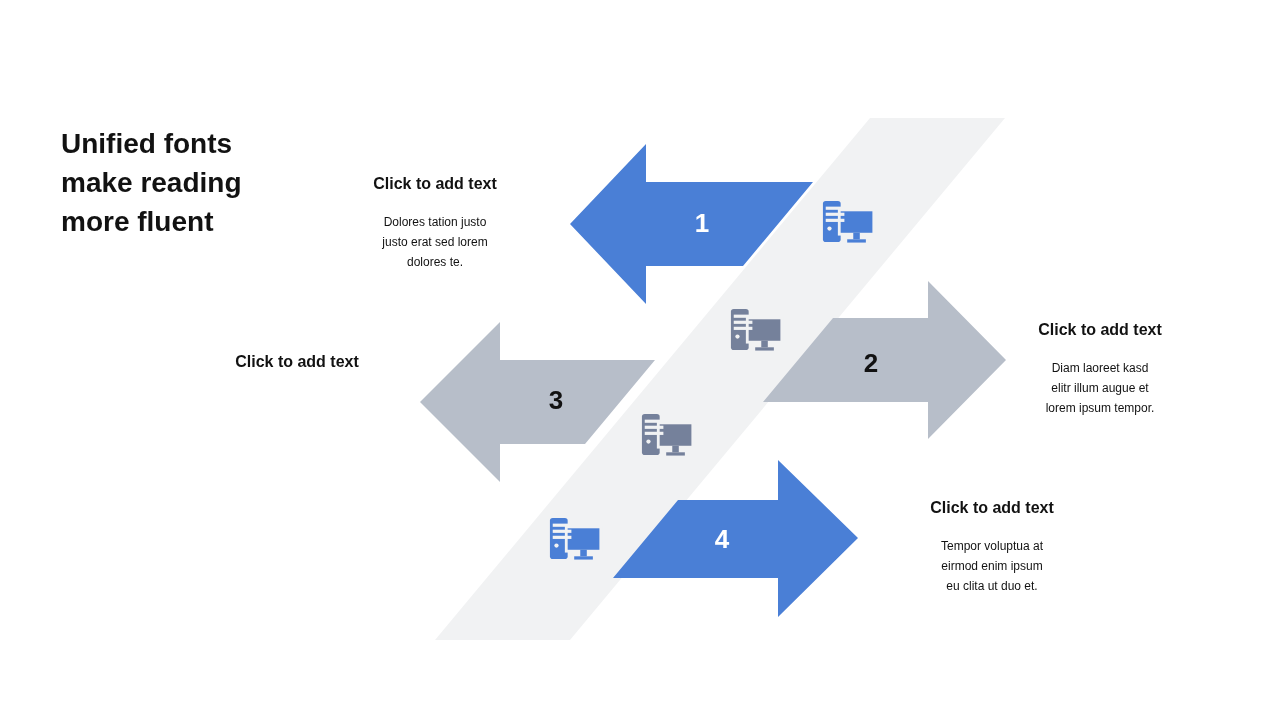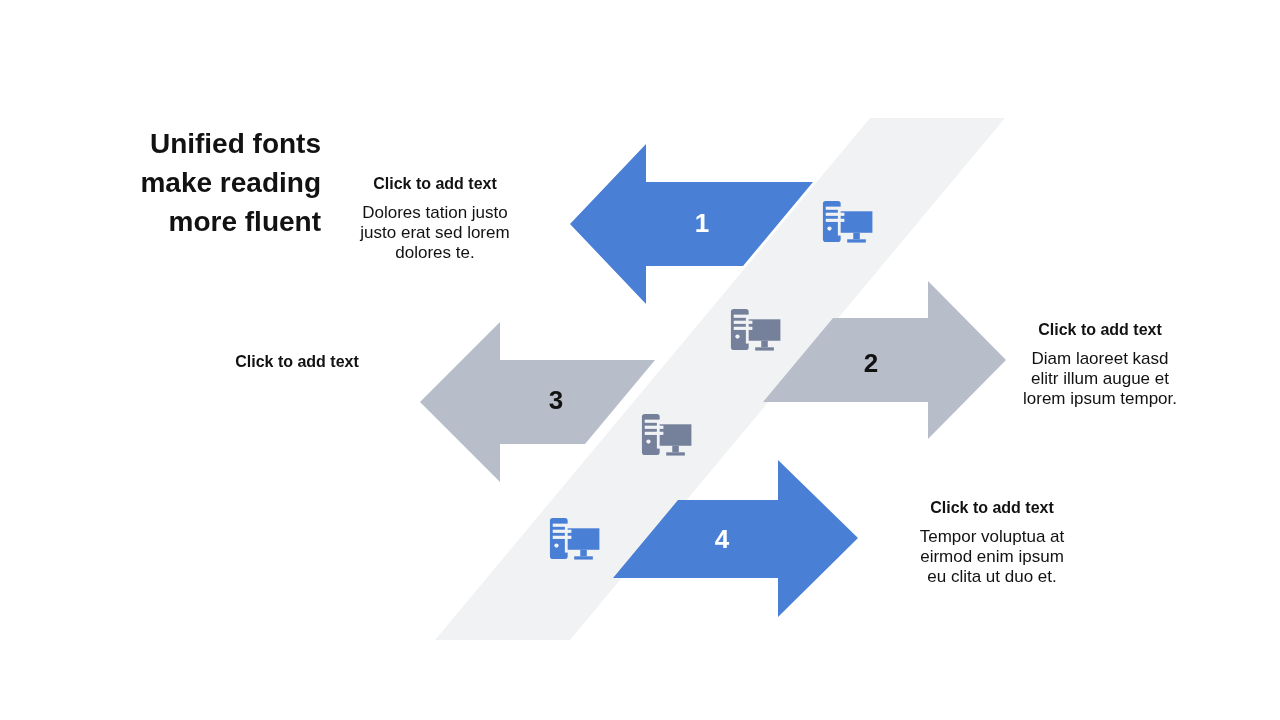--- a/index.html
+++ b/index.html
@@ -18,21 +18,21 @@
     width: 570px; height: 522px;
     background: var(--band);
     clip-path: polygon(435px 0px, 570px 0px, 135px 522px, 0px 522px);
   }
 
   
   .title {
     position: absolute;
     left: 61px; top: 124px;
     width: 260px;
-    text-align: right;
+    text-align: left;
     font-size: 28px;
     font-weight: bold;
     line-height: 39px;
     color: var(--text);
     white-space: pre-line;
   }
 
   
   .arrow { position: absolute; }
   .arrow-blue { background: var(--blue); }
@@ -79,21 +79,21 @@
   .colfill { fill: currentColor; }
   .gapfill { fill: var(--band); }
   .icon1 { left: 822px; top: 200px; }
   .icon2 { left: 730px; top: 308px; }
   .icon3 { left: 641px; top: 413px; }
   .icon4 { left: 549px; top: 517px; }
 
   
   .textblock { position: absolute; width: 210px; text-align: center; color: var(--text); }
   .tb-head { font-size: 16px; font-weight: bold; line-height: 24px; }
-  .tb-body { margin-top: 7px; font-size: 17px; line-height: 20px; white-space: pre-line; }
+  .tb-body { margin-top: 16px; font-size: 12px; line-height: 20px; white-space: pre-line; }
   .tb1 { left: 330px; top: 172px; }
   .tb2 { left: 995px; top: 318px; }
   .tb3 { left: 192px; top: 350px; }
   .tb4 { left: 887px; top: 496px; }
 </style>
 </head>
 <body>
 
 <div class="slide">
 

